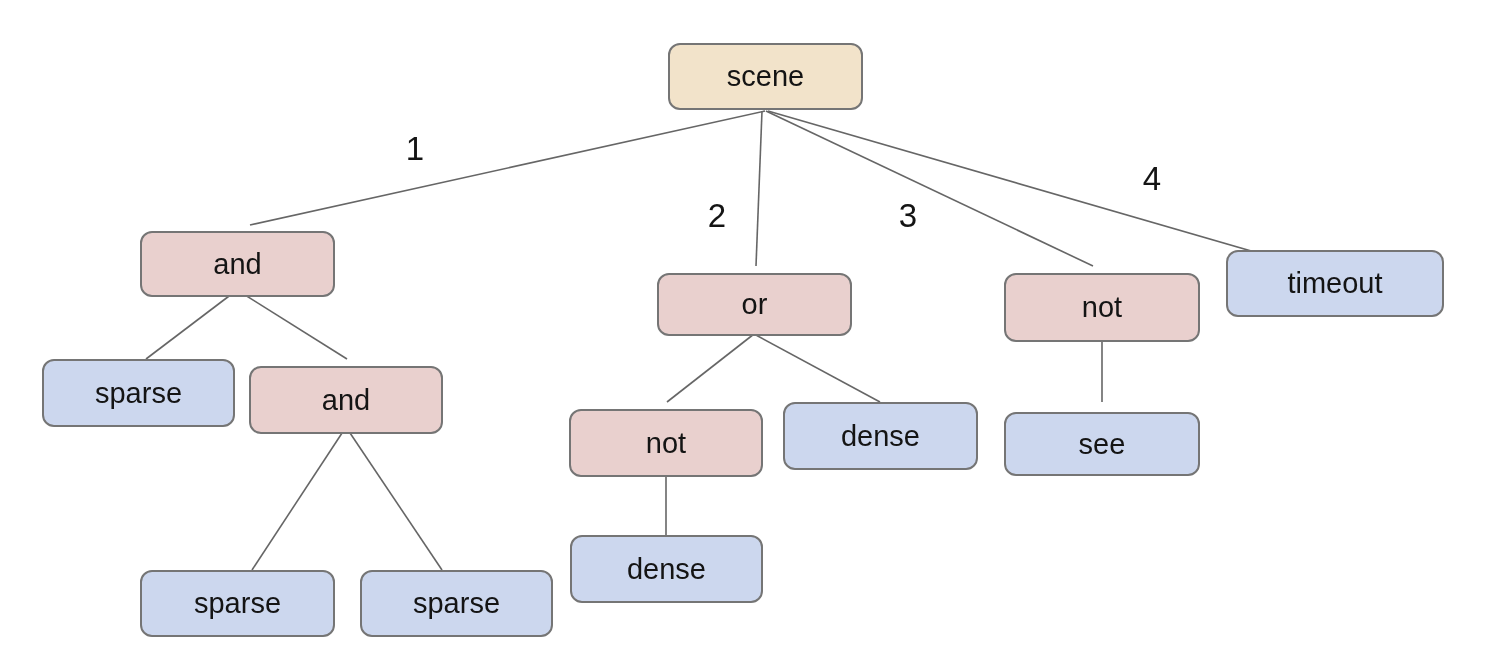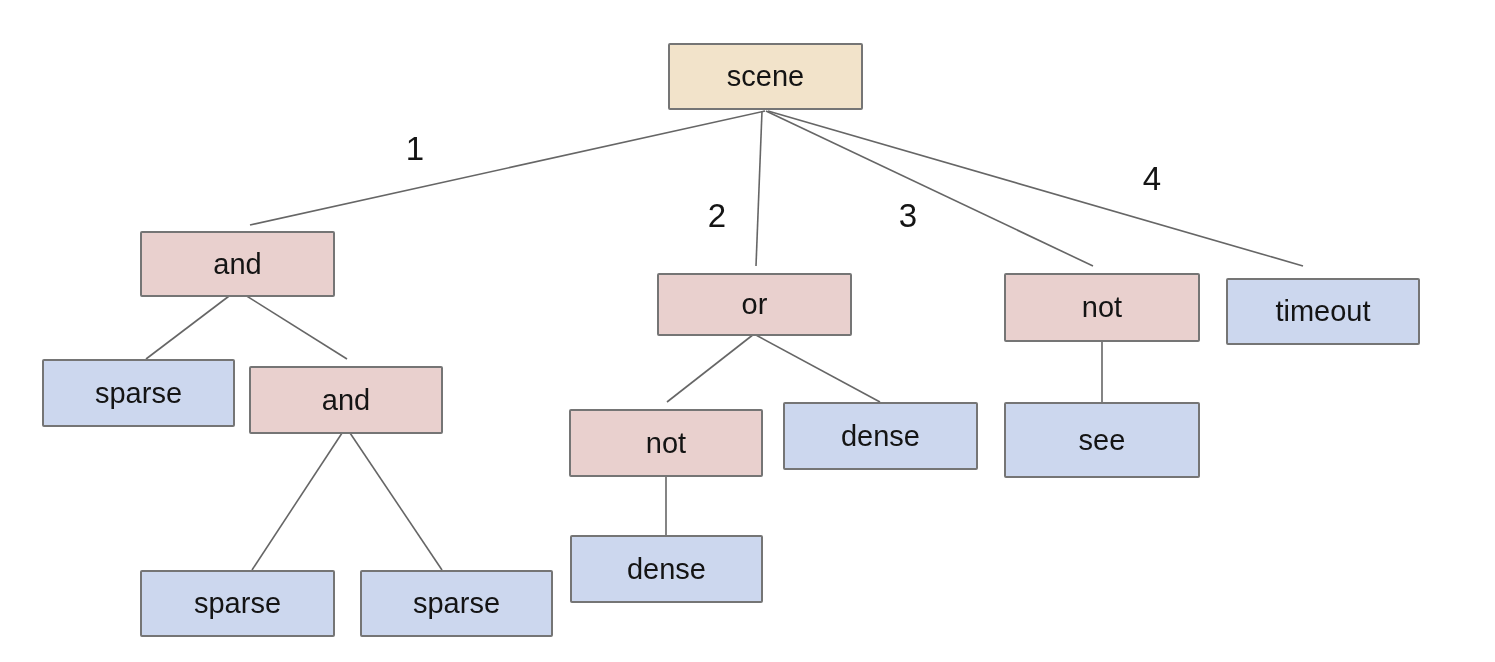--- a/index.html
+++ b/index.html
@@ -19,21 +19,21 @@
     overflow:hidden;
     font-family:"Liberation Sans","DejaVu Sans",sans-serif;
   }
   .edges{position:absolute;left:0;top:0;width:1495px;height:662px;}
   .edges line{stroke:var(--edge-line);stroke-width:1.6;}
   .node{
     position:absolute;
     box-sizing:border-box;
     display:flex;align-items:center;justify-content:center;
     border:2px solid var(--node-border);
-    border-radius:2px;
+    border-radius:12px;
     font-size:29px;
     color:var(--text);
     line-height:1;
     cursor:default;
     user-select:none;
   }
   .node.root{background:var(--root-fill);}
   .node.op{background:var(--op-fill);margin-top:7px;}
   .node.leaf{background:var(--leaf-fill);}
   .edge-label{
@@ -67,23 +67,23 @@
 
   <div class="edge-label" style="left:415px;top:148px">1</div>
   <div class="edge-label" style="left:717px;top:215px">2</div>
   <div class="edge-label" style="left:908px;top:215px">3</div>
   <div class="edge-label" style="left:1152px;top:178px">4</div>
 
   <div class="node root" style="left:668px;top:43px;width:195px;height:67px">scene</div>
   <div class="node op" style="left:140px;top:224px;width:195px;height:66px">and</div>
   <div class="node op" style="left:657px;top:266px;width:195px;height:63px">or</div>
   <div class="node op" style="left:1004px;top:266px;width:196px;height:69px">not</div>
-  <div class="node leaf" style="left:1226px;top:278px;width:194px;height:67px">timeout</div>
+  <div class="node leaf" style="left:1226px;top:250px;width:218px;height:67px">timeout</div>
   <div class="node leaf" style="left:42px;top:359px;width:193px;height:68px">sparse</div>
   <div class="node op" style="left:249px;top:359px;width:194px;height:68px">and</div>
   <div class="node op" style="left:569px;top:402px;width:194px;height:68px">not</div>
   <div class="node leaf" style="left:783px;top:402px;width:195px;height:68px">dense</div>
-  <div class="node leaf" style="left:1004px;top:402px;width:196px;height:76px">see</div>
+  <div class="node leaf" style="left:1004px;top:412px;width:196px;height:64px">see</div>
   <div class="node leaf" style="left:570px;top:535px;width:193px;height:68px">dense</div>
   <div class="node leaf" style="left:140px;top:570px;width:195px;height:67px">sparse</div>
   <div class="node leaf" style="left:360px;top:570px;width:193px;height:67px">sparse</div>
 
 </div>
 
 </body></html>

